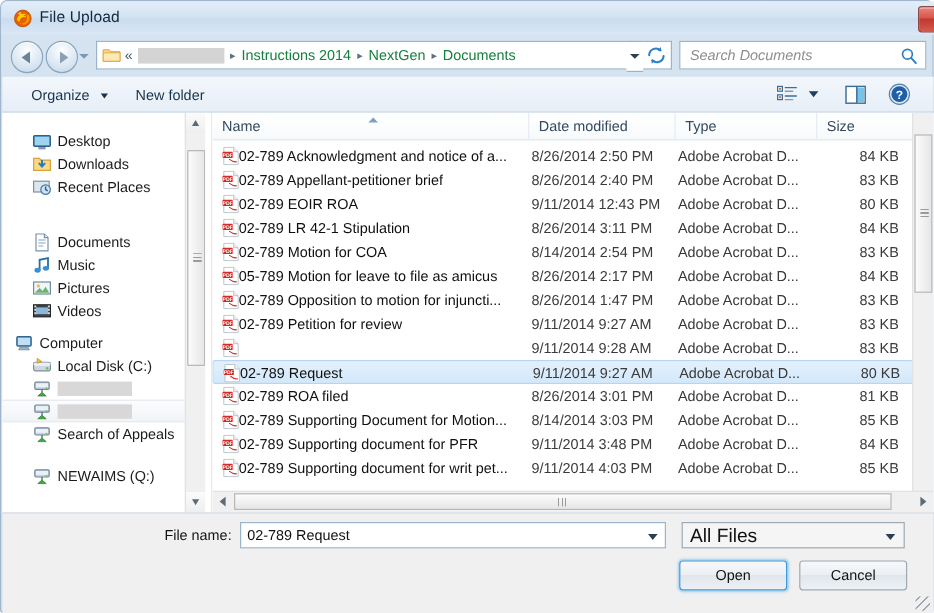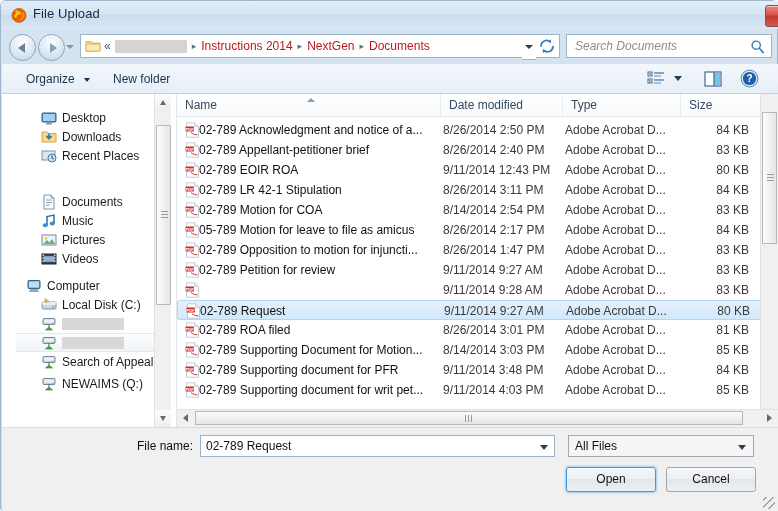--- a/index.html
+++ b/index.html
@@ -121,21 +121,21 @@
     width: 72px; height: 13px;
     background: #d4d4d4;
     flex: none;
   }
   .bc-sep {
     color: #5d6f80; font-size: 9px;
     padding: 0 5px;
     flex: none;
   }
   .bc-crumb {
-    color: #b91c1c; font-size: 12px;
+    color: #15803d; font-size: 12px;
     white-space: nowrap;
     flex: none;
     cursor: default;
   }
   #bc-dropdown {
     position: absolute; left: 520px; top: 5px;
     width: 14px; height: 24px;
     background: #fff;
     border-top: 1px solid #9ab4cc;
     border-bottom: 1px solid #9ab4cc;
@@ -225,21 +225,20 @@
     width: 776px; height: 333px;
     background: #fff;
   }
 
   
   #sidebar {
     position: absolute; left: 0; top: 0;
     width: 152px; height: 333px;
     background: #fff;
     overflow: hidden;
-    margin-left: 14px;
   }
   .nav-item {
     position: absolute;
     left: 0; width: 152px; height: 19px;
     display: flex; align-items: center;
     font-size: 12px; color: #1b1b1b;
     white-space: nowrap;
     cursor: pointer;
   }
   .nav-item.hover {
@@ -457,21 +456,21 @@
   #filter-field {
     position: absolute; left: 566px; top: 7px;
     width: 186px; height: 22px;
     box-sizing: border-box;
     background: #f5f5f5;
     border: 1px solid #9ea9b4;
     cursor: pointer;
   }
   #filter-value {
     position: absolute; left: 6px; top: 3px;
-    font-size: 12px; color: #111;
+    font-size: 16px; color: #111;
   }
   #filter-caret {
     position: absolute; right: 7px; top: 9px;
     width: 0; height: 0;
     border-left: 4.5px solid transparent;
     border-right: 4.5px solid transparent;
     border-top: 5px solid #2b3f52;
   }
   .dlgbtn {
     position: absolute; top: 39px;
@@ -714,21 +713,21 @@
         <div class="nav-item depth1" style="top: 258px;">
           <span class="nav-ico"><svg xmlns="http://www.w3.org/2000/svg" width="16" height="16" viewBox="0 0 16 16">
               <rect x="2" y="2.5" width="12" height="6" rx="1" fill="#c9d4de" stroke="#75879a"></rect>
               <rect x="3" y="3.5" width="10" height="3.2" fill="#eaf1f7"></rect>
               <circle cx="11.8" cy="7.6" r=".8" fill="#6fbf5f"></circle>
               <path d="M8 8.5v2.5" stroke="#4a5a6a" stroke-width="1"></path>
               <path d="M4.5 14l3.5-3 3.5 3z" fill="#3fa83f" stroke="#2a7a2a" stroke-width=".6"></path>
             </svg></span>
           <span class="nav-lab">Search of Appeals</span>
         </div>
-        <div class="nav-item depth1" style="top: 280px;">
+        <div class="nav-item depth1" style="top: 293px;">
           <span class="nav-ico"><svg xmlns="http://www.w3.org/2000/svg" width="16" height="16" viewBox="0 0 16 16">
               <rect x="2" y="2.5" width="12" height="6" rx="1" fill="#c9d4de" stroke="#75879a"></rect>
               <rect x="3" y="3.5" width="10" height="3.2" fill="#eaf1f7"></rect>
               <circle cx="11.8" cy="7.6" r=".8" fill="#6fbf5f"></circle>
               <path d="M8 8.5v2.5" stroke="#4a5a6a" stroke-width="1"></path>
               <path d="M4.5 14l3.5-3 3.5 3z" fill="#3fa83f" stroke="#2a7a2a" stroke-width=".6"></path>
             </svg></span>
           <span class="nav-lab">NEWAIMS (Q:)</span>
         </div>
       </div>

